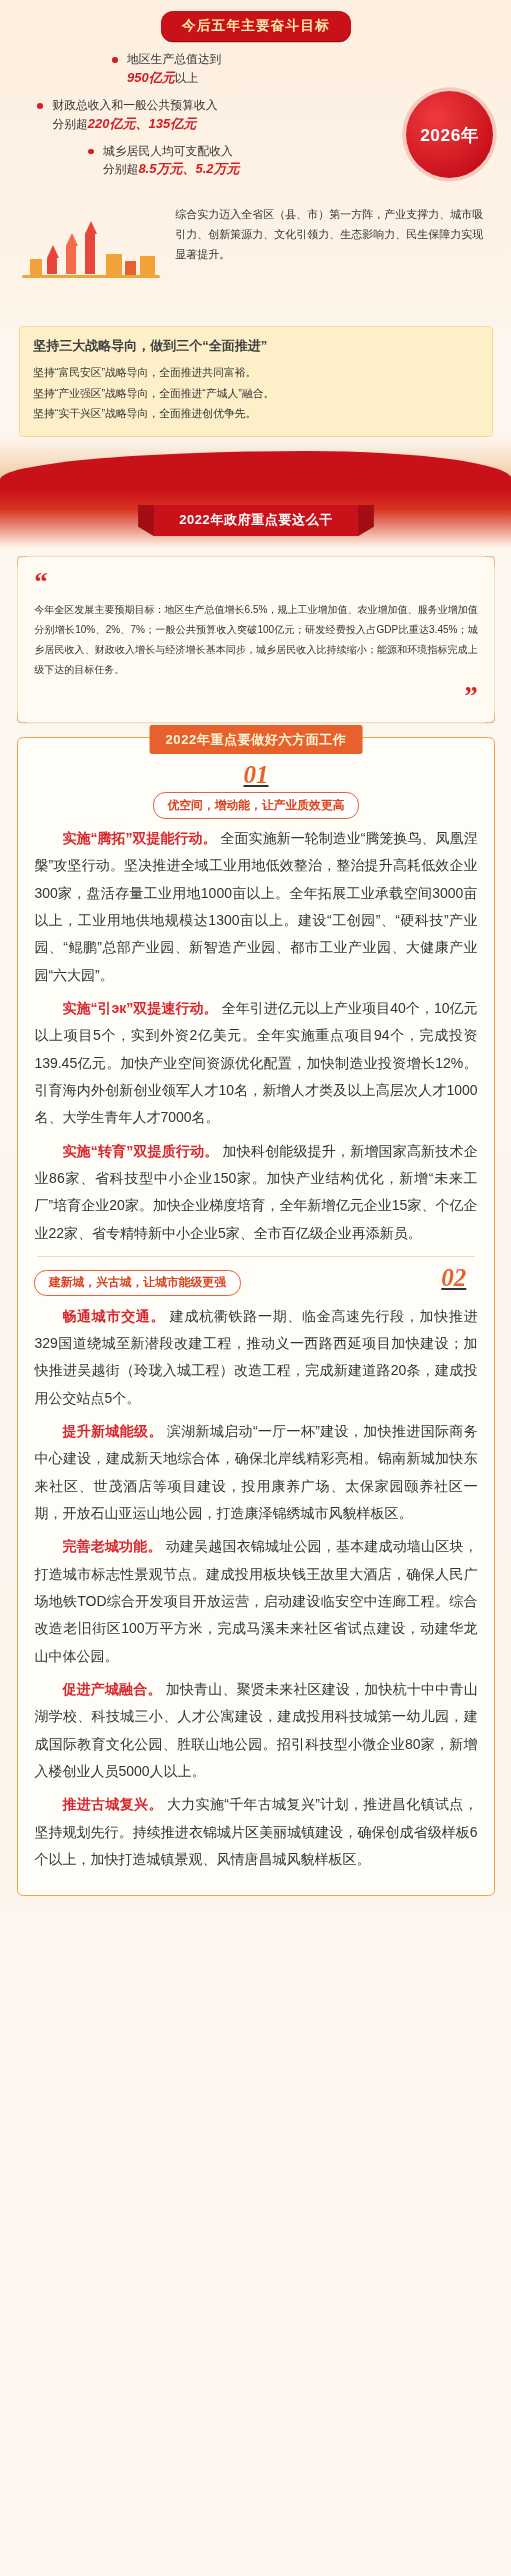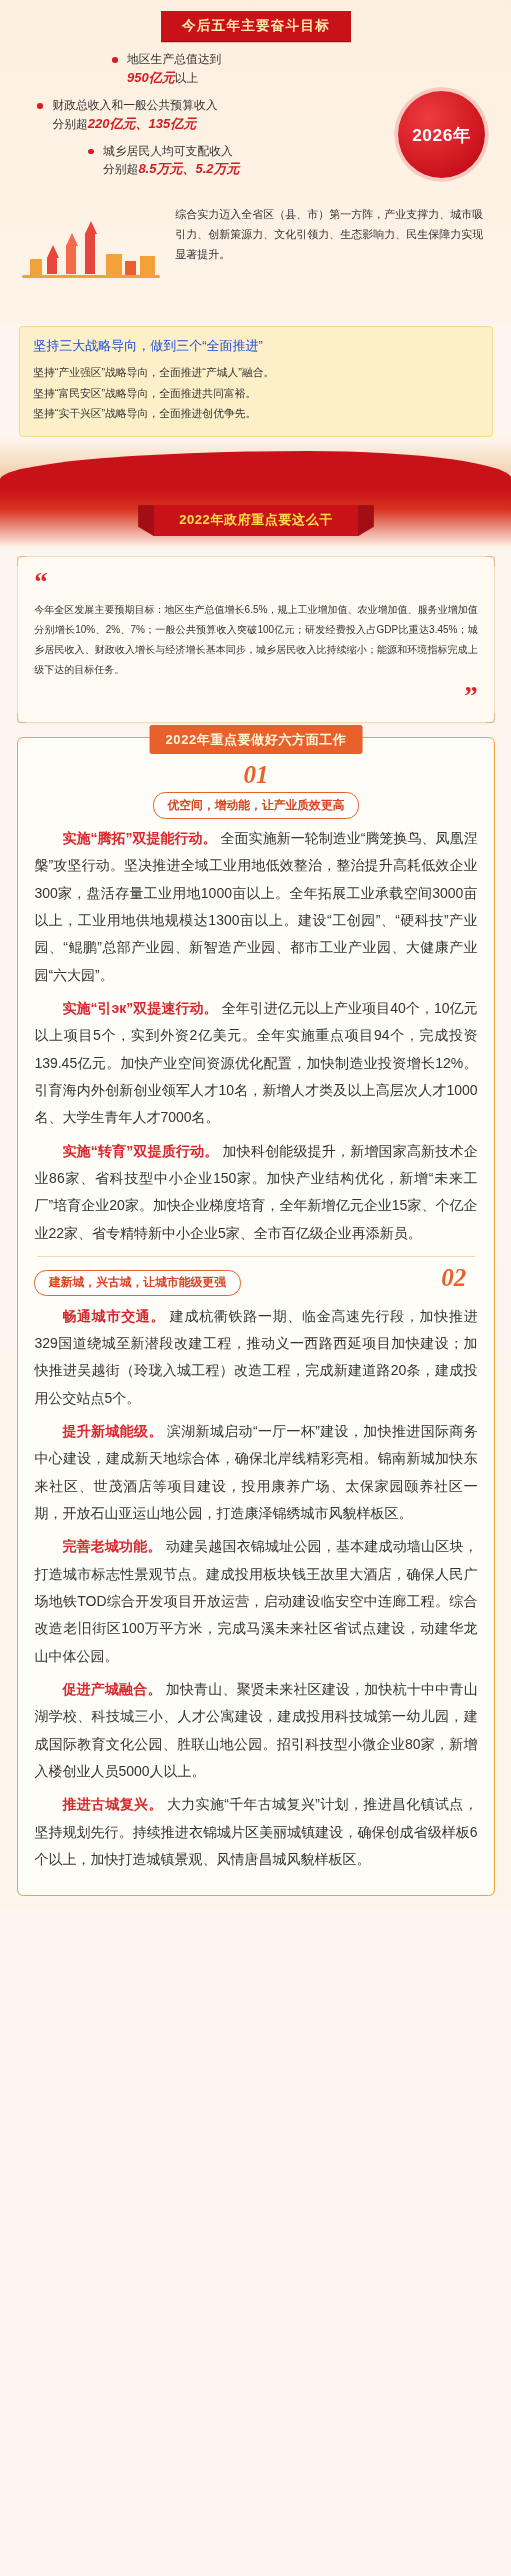--- a/index.html
+++ b/index.html
@@ -30,21 +30,21 @@
   }
   .ribbon {
     display: inline-block;
     position: relative;
     background: #c9111a;
     color: #ffe9a8;
     font-size: 13.6px;
     font-weight: bold;
     letter-spacing: 1.2px;
     padding: 6.2px 21px;
-    border-radius: 0;
+    border-radius: 12px;
     box-shadow: 0 1.2px 0 #9d0c13;
   }
   .ribbon::before, .ribbon::after {
     content: "";
     position: absolute;
     top: 3.7px;
     width: 21px; height: 21px;
     background: #e0242c;
     transform: rotate(45deg);
     z-index: -1;
@@ -69,21 +69,21 @@
     color: #d41c22; font-weight: bold; font-style: italic; font-size: 13px;
   }
   .goal-dot {
     position: absolute;
     left: -10px; top: 6.2px;
     width: 5.6px; height: 5.6px; border-radius: 50%;
     background: #d41c22;
   }
   .year-badge {
     position: absolute;
-    right: 27px; top: 46px;
+    right: 19px; top: 46px;
     width: 87px; height: 87px;
     border-radius: 50%;
     background: radial-gradient(circle at 35% 30%, #ef3a3f 0%, #c8101a 75%);
     color: #fff;
     display: flex; align-items: center; justify-content: center;
     font-size: 17.3px; font-weight: bold; letter-spacing: 0.6px;
     box-shadow: 0 0 0 3.7px rgba(212,28,34,0.18);
   }
   .year-badge .ycirc { text-align:center; }
 
@@ -129,22 +129,22 @@
   .strategy {
     margin: 3.7px 18.6px 0 18.6px;
     background: #fdf0c8;
     border: 1.2px solid #f6d98a;
     border-radius: 3.7px;
     padding: 10px 13.6px 12.4px 13.6px;
     position: relative;
   }
   .strategy h3 {
     font-size: 13px;
-    color: #1d4ed8;
-    font-weight: normal;
+    color: #404040;
+    font-weight: bold;
     margin-bottom: 7.4px;
   }
   .strategy p {
     font-size: 10.8px;
     line-height: 1.9;
     color: #333;
   }
 
   .redwave {
     height: 43px;
@@ -160,21 +160,21 @@
   
   .sec-head {
     text-align: center;
     padding: 16px 0 5px 0;
     position: relative;
   }
   .flag {
     display: inline-block;
     position: relative;
     background: #c9111a;
-    color: #fde047;
+    color: #ffffff;
     font-size: 13px;
     font-weight: bold;
     letter-spacing: 0.6px;
     padding: 6.8px 25px;
   }
   .flag::before, .flag::after {
     content: "";
     position: absolute;
     top: 0; width: 16px; height: 100%;
     background: #a30d15;
@@ -231,20 +231,21 @@
     font-size: 13px; font-weight: bold;
     padding: 5.6px 16px;
     border-radius: 2.5px;
     white-space: nowrap;
     letter-spacing: 0.6px;
   }
   .num-head {
     position: relative;
     margin: 3.7px 0 6.2px 0;
     text-align: center;
+    text-decoration: underline;
   }
   .num {
     font-size: 25px;
     font-weight: bold;
     color: #e8612c;
     font-style: italic;
     font-family: "Liberation Serif", serif;
     line-height: 1;
   }
   .subt {
@@ -321,22 +322,22 @@
         <div class="city-block" style="left:106px;width:11px;height:13.6px;background:#e8612c;"></div>
         <div class="city-block" style="left:121px;width:15px;height:18.6px;"></div>
         <div class="ground"></div>
       </div>
       <div class="intro-text">综合实力迈入全省区（县、市）第一方阵，产业支撑力、城市吸引力、创新策源力、文化引领力、生态影响力、民生保障力实现显著提升。</div>
     </div>
   </div>
 
   <div class="strategy">
     <h3>坚持三大战略导向，做到三个“全面推进”</h3>
+    <p>坚持“富民安区”战略导向，全面推进共同富裕。</p>
     <p>坚持“产业强区”战略导向，全面推进“产城人”融合。</p>
-    <p>坚持“富民安区”战略导向，全面推进共同富裕。</p>
     <p>坚持“实干兴区”战略导向，全面推进创优争先。</p>
   </div>
 
   <div class="redwave">
     <div class="w"></div>
   </div>
 
   <div style="background:#c9111a;height:8.7px;"></div>
   <div style="background:linear-gradient(180deg,#c9111a 0%, #d8321f 35%, #fdf3e6 100%);padding-bottom:6.2px;">
     <div class="sec-head">

